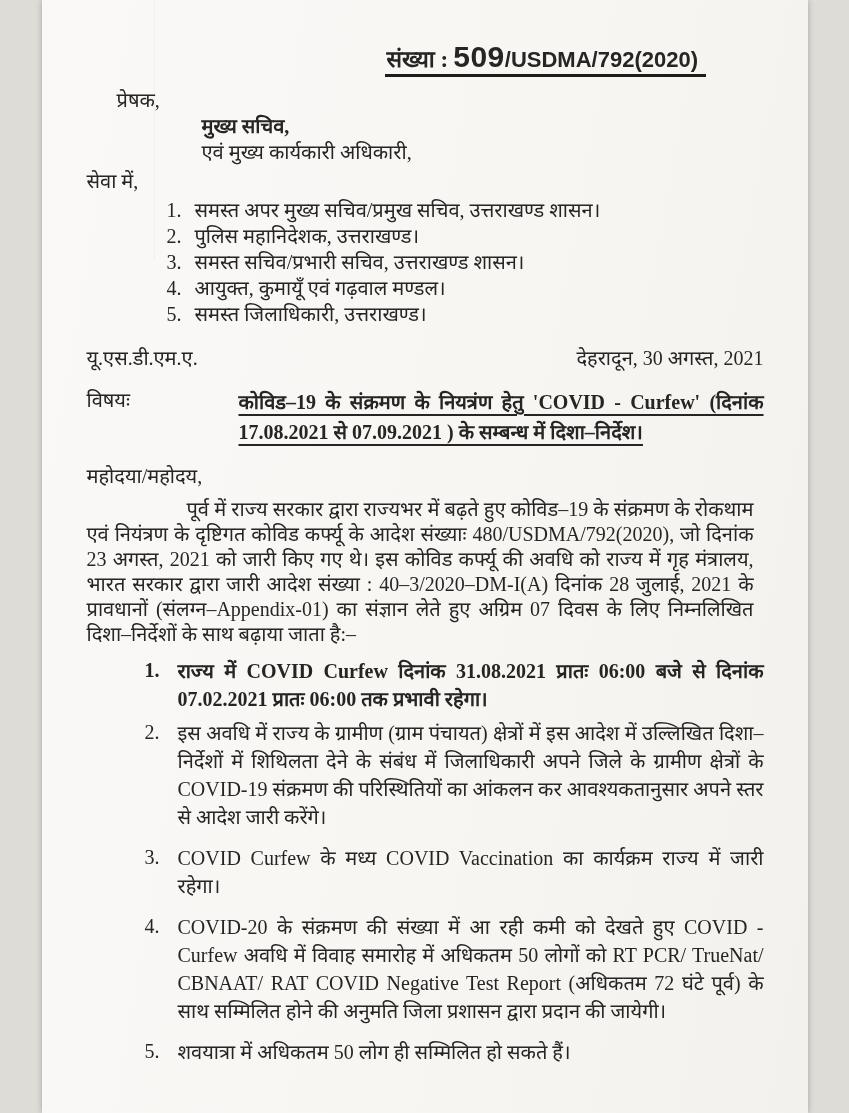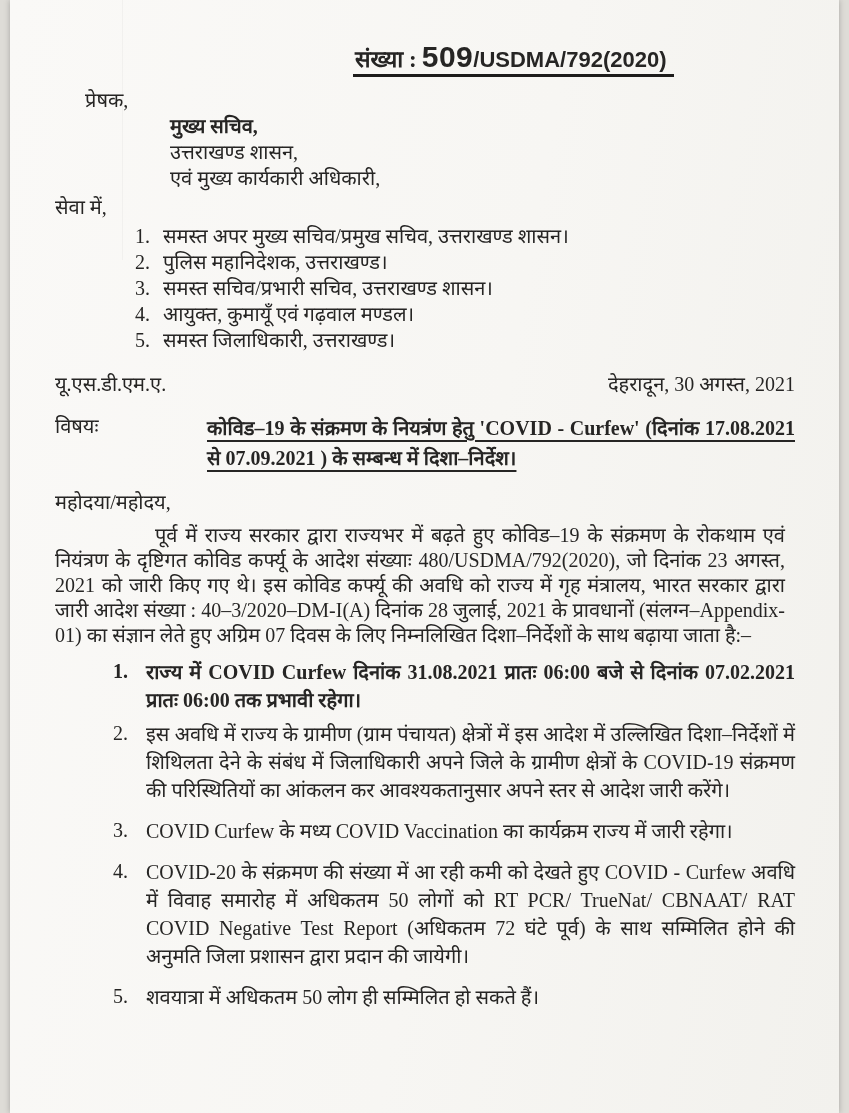--- a/index.html
+++ b/index.html
@@ -1,19 +1,19 @@
 <!DOCTYPE html>
 <html><head>
 <meta charset="utf-8">
 <style>
   * { box-sizing: border-box; }
   html,body { margin:0; padding:0; background:#dedcd7; }
   .page {
     position:relative;
-    width:829px; height:1113px;
+    width:766px; height:1113px;
     margin:0 auto;
     background:linear-gradient(100deg,#faf9f7 0%,#f7f6f3 55%,#f2f1ed 100%);
     color:#262524;
     font-family:"Liberation Serif","DejaVu Serif",serif;
     font-size:20px;
     line-height:26px;
     padding:42px 44px 0 45px;
     overflow:hidden;
     box-shadow:0 0 6px rgba(0,0,0,.25);
   }
@@ -80,21 +80,20 @@
   <div class="fold"></div>
 
   <div class="refline">
     <span class="ref-label">संख्या :</span>
     <span class="ref-big">509</span><span class="ref-rest">/USDMA/792(2020)</span>
   </div>
 
   <div class="from-label">प्रेषक,</div>
   <div class="sender">
     <span class="ln b">मुख्य सचिव,</span>
-    <span class="ln">उत्तराखण्ड शासन,</span>
     <span class="ln">एवं मुख्य कार्यकारी अधिकारी,</span>
   </div>
 
   <div class="seva">सेवा में,</div>
   <div class="recips">
     <div class="r-item">
       <span class="r-num">1.</span>
       <span class="r-text">समस्त अपर मुख्य सचिव/प्रमुख सचिव, उत्तराखण्ड शासन।</span>
     </div>
     <div class="r-item">

